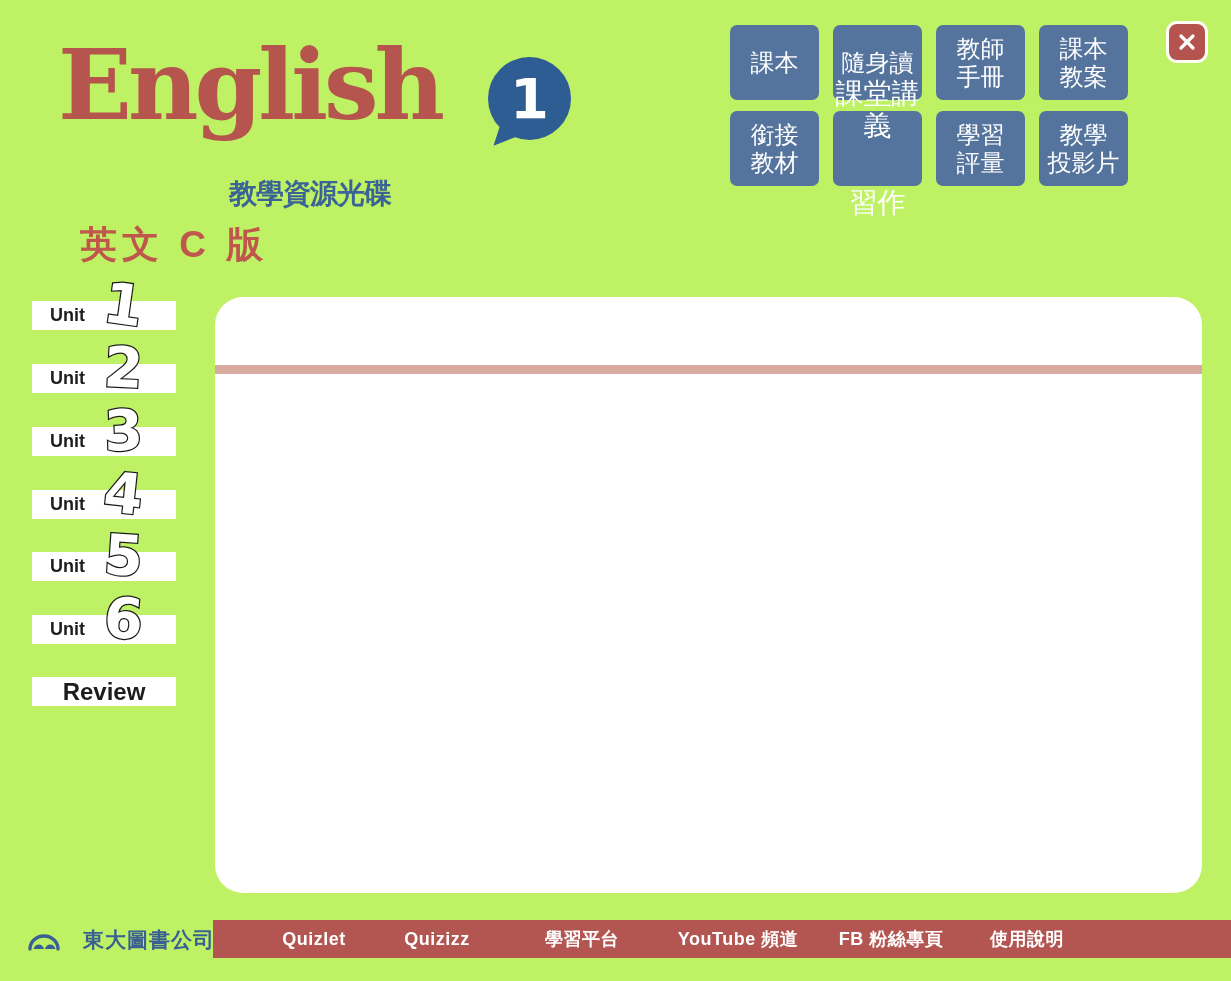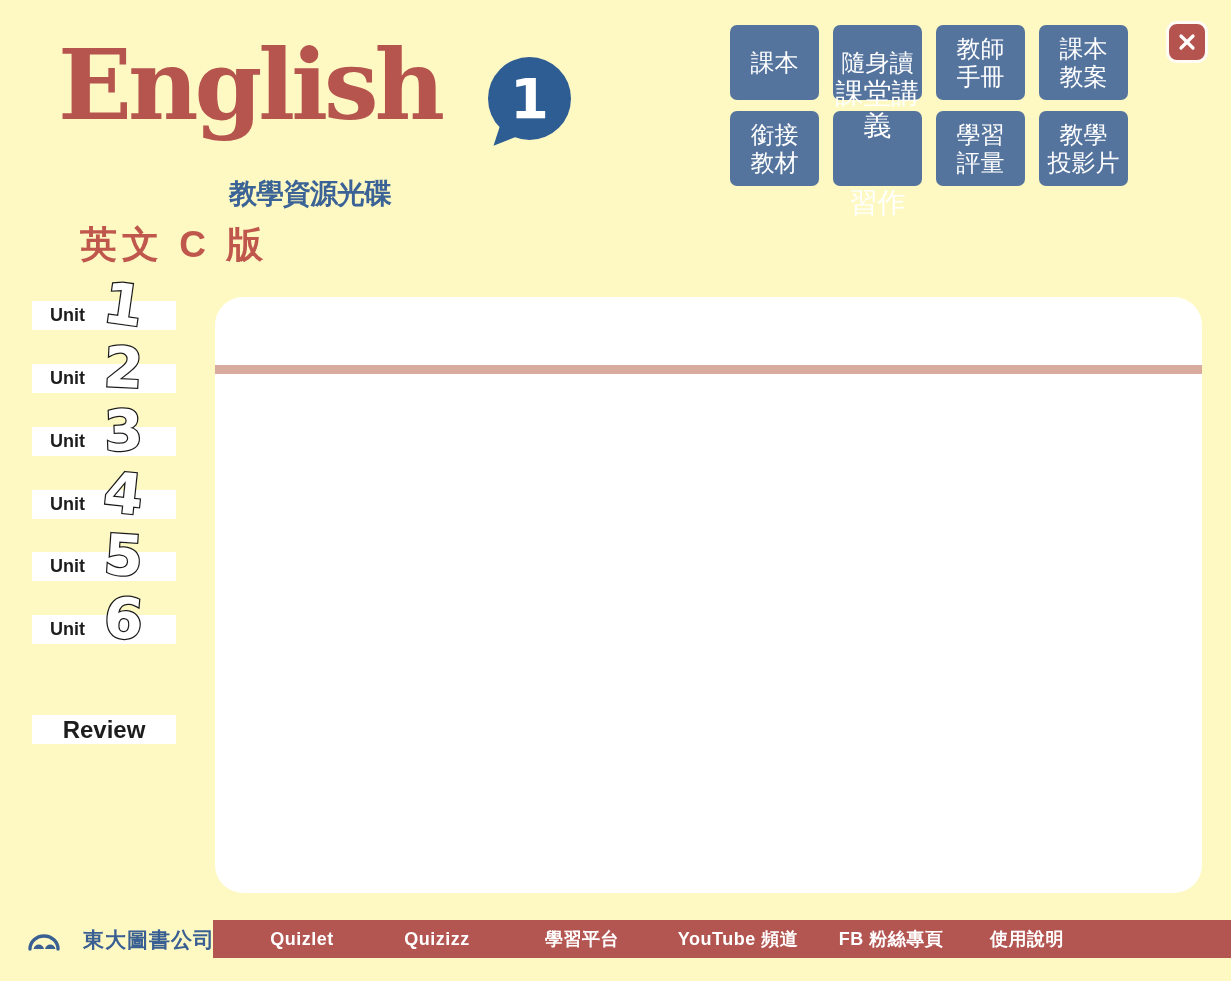--- a/index.html
+++ b/index.html
@@ -1,19 +1,19 @@
 <!DOCTYPE html>
 <html><head>
 <meta charset="utf-8">
 <style>
   * { margin:0; padding:0; box-sizing:border-box; }
   html,body { background:#e8e8e8; }
   .app {
     position:relative; width:1231px; height:981px;
-    background:#fef9c3; overflow:hidden;
+    background:#bef264; overflow:hidden;
     font-family:"Liberation Sans", sans-serif;
   }
 
   
   .logo-word {
     position:absolute; left:58px; top:22px;
     font-family:"DejaVu Serif", serif; font-weight:bold;
     font-size:97px; line-height:1.3; color:#b6544e; letter-spacing:-4px;
   }
   .badge {
@@ -71,21 +71,21 @@
   }
   .unit-num {
     position:absolute; left:72px; top:-21px;
     font-family:"DejaVu Sans", sans-serif; font-weight:bold;
     font-size:56px; line-height:0.88; color:#ffffff;
     -webkit-text-stroke:2.5px #1c1c1c; paint-order:stroke fill;
     text-shadow:0 0 1px #1c1c1c;
   }
   .review-bar {
     position:absolute; left:32px; top:677px; width:144px; height:29px;
-    background:#ffffff; cursor:pointer; text-align:center;margin-top:38px;
+    background:#ffffff; cursor:pointer; text-align:center;
   }
   .review-label {
     font-size:24px; font-weight:bold; color:#1d1d1d; line-height:29px;
   }
 
   
   .main-panel {
     position:absolute; left:215px; top:297px; width:987px; height:596px;
     background:#ffffff; border-radius:28px;
   }
@@ -202,21 +202,21 @@
   <div class="publisher">
     <svg width="34" height="24" viewBox="0 0 34 24">
       <path d="M3 21 A 14 13 0 0 1 31 21" fill="none" stroke="#3a5f92" stroke-width="3.4" stroke-linecap="round"></path>
       <path d="M6.5 21 A 5.5 6.5 0 0 1 17 21 Z" fill="#3a5f92"></path>
       <path d="M18 21 A 5.5 6.5 0 0 1 28.5 21 Z" fill="#3a5f92"></path>
     </svg>
     <span class="publisher-name">東大圖書公司</span>
   </div>
 
   <div class="footer-bar">
-    <a class="footer-link" style="left:89px">Quizlet</a>
+    <a class="footer-link" style="left:101px">Quizlet</a>
     <a class="footer-link" style="left:224px">Quizizz</a>
     <a class="footer-link" style="left:369px">學習平台</a>
     <a class="footer-link" style="left:525px">YouTube 頻道</a>
     <a class="footer-link" style="left:678px">FB 粉絲專頁</a>
     <a class="footer-link" style="left:814px">使用說明</a>
   </div>
 
 </div>
 
 </body></html>

